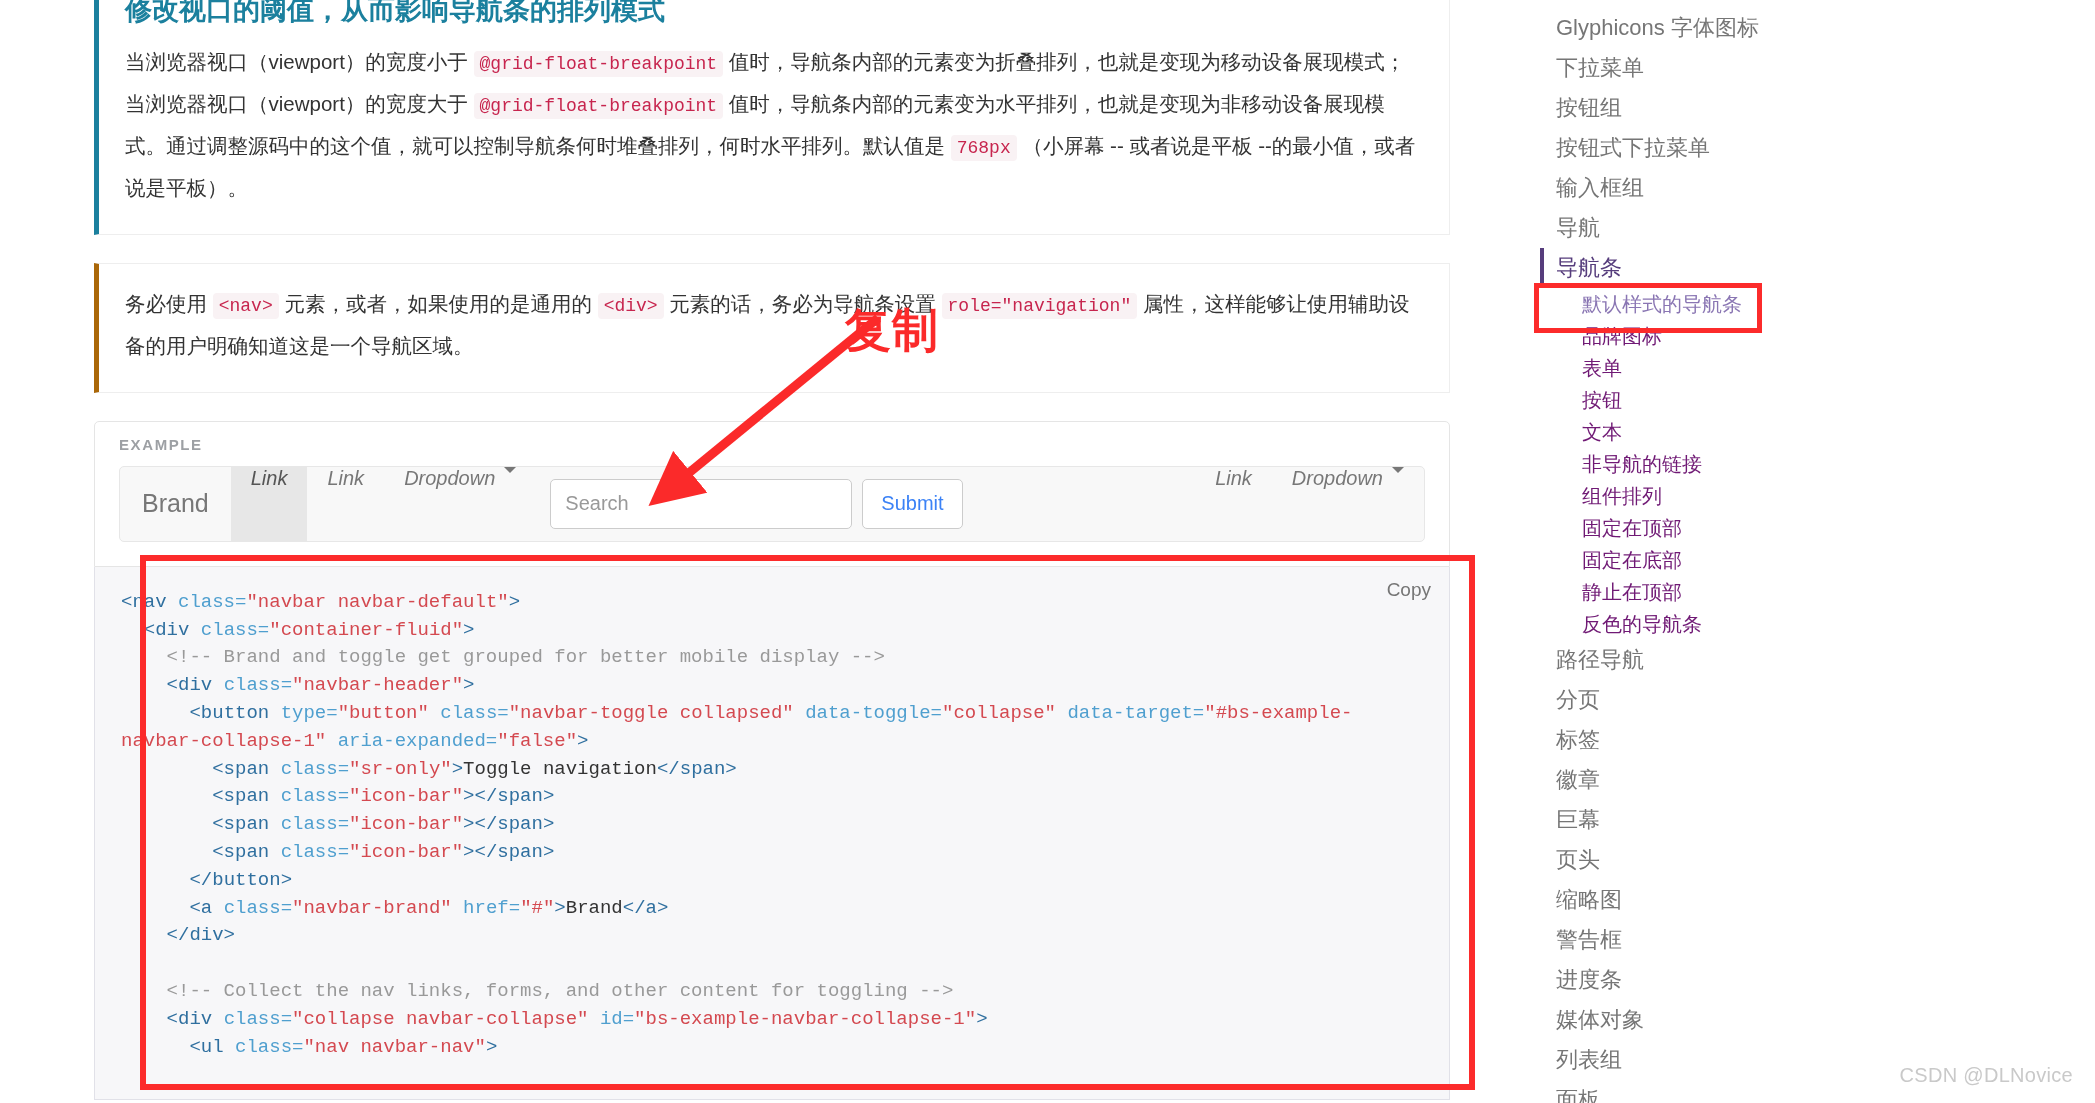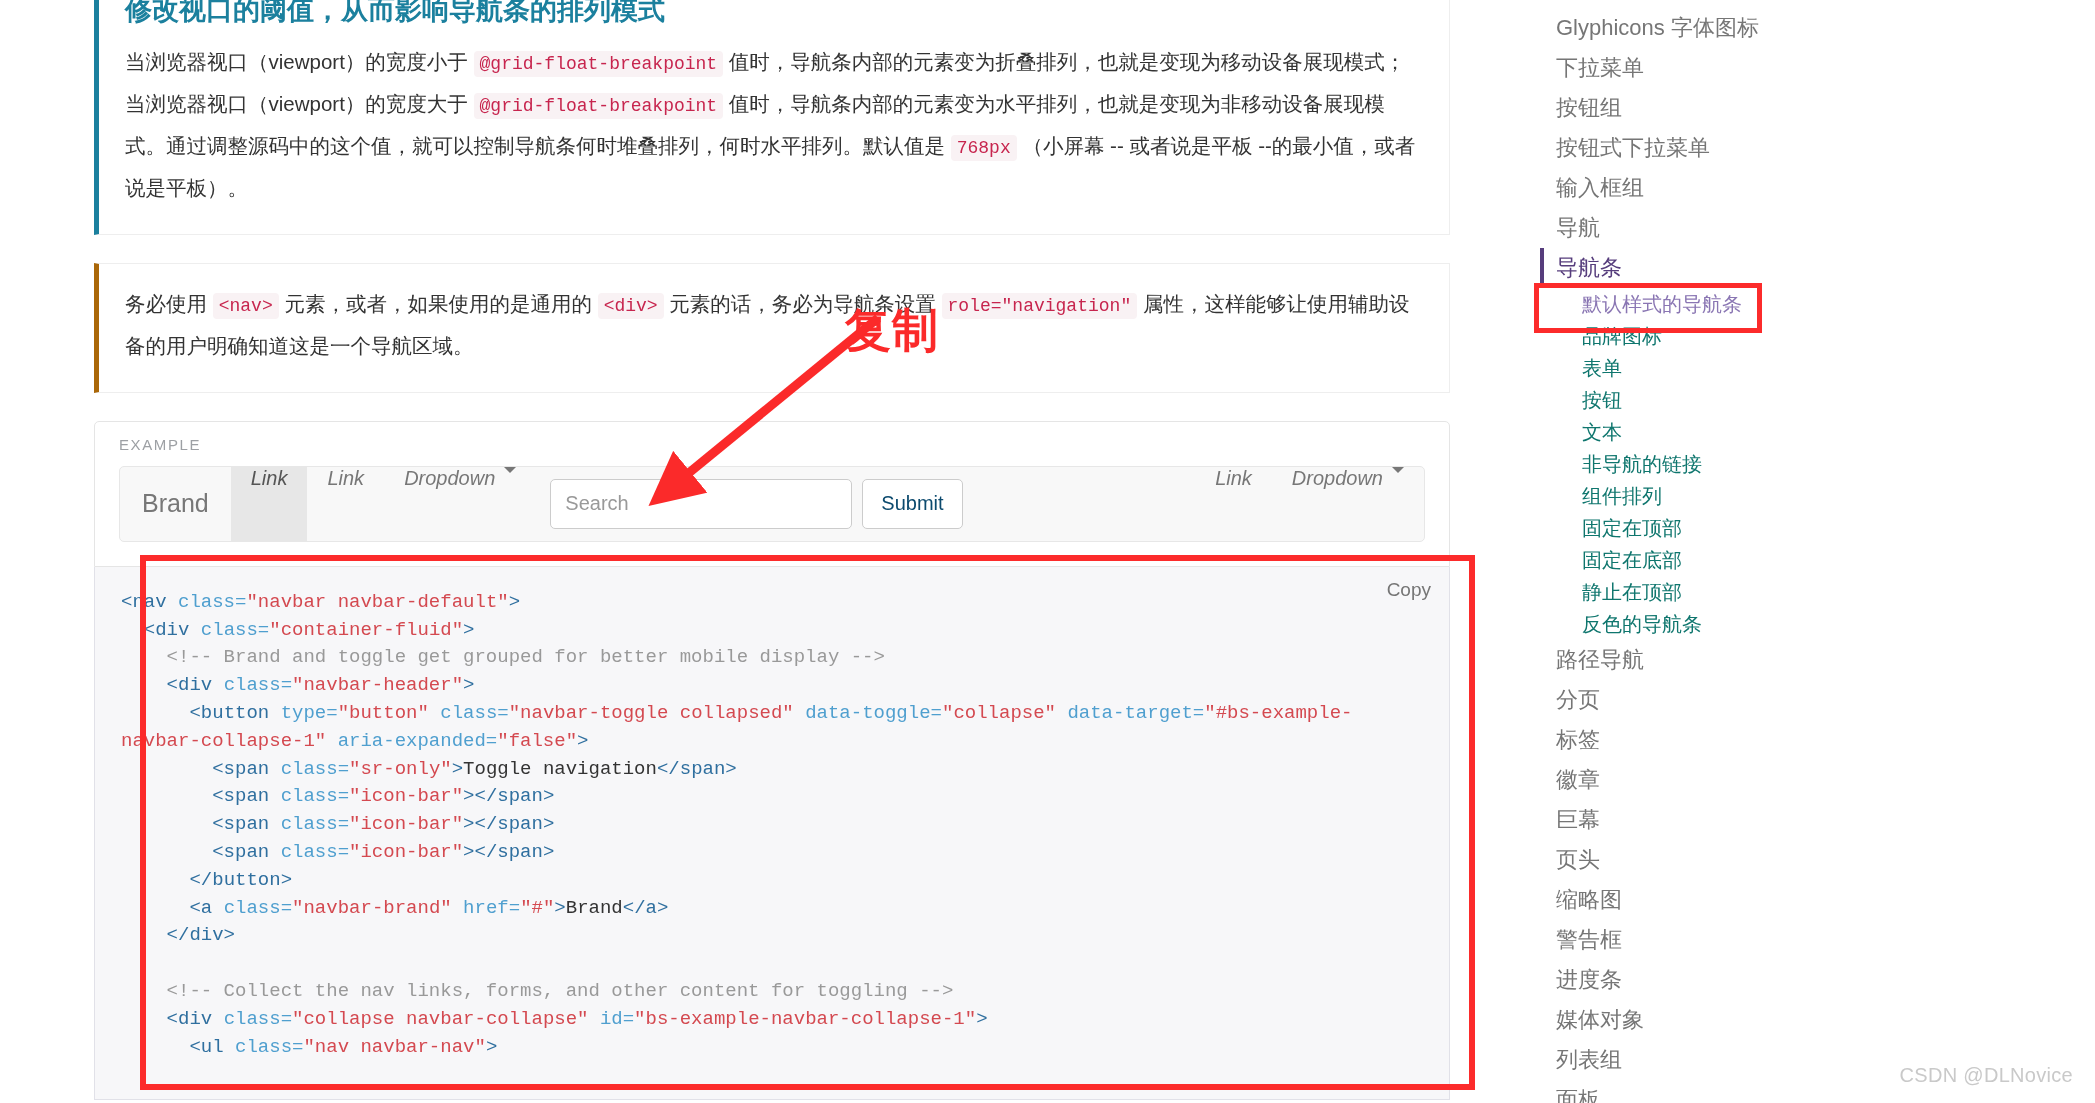--- a/index.html
+++ b/index.html
@@ -70,21 +70,21 @@
     margin-top: 22px;
     border: 1px solid #e5e5e5;
     border-radius: 5px 5px 0 0;
     padding: 44px 24px 24px 24px;
     background: #fff;
   }
   .bs-example-label {
     position: absolute;
     top: 14px; left: 24px;
     font-size: 15px;
-    font-weight: normal;
+    font-weight: bold;
     letter-spacing: 1.6px;
     color: #9da0a4;
     text-transform: uppercase;
     text-align: center;
   }
   .navbar-demo {
     background: #f8f8f8;
     border: 1px solid #e7e7e7;
     border-radius: 5px;
     height: 76px;
@@ -129,21 +129,21 @@
     font-size: 20px;
     color: #c2410c;
     font-family: "Liberation Sans", sans-serif;
     outline: none;
   }
   .nb-search::placeholder { color: #999; }
   .nb-submit {
     height: 50px;
     padding: 0 18px;
     font-size: 20px;
-    color: #0c4a6e;
+    color: #3b82f6;
     background: #fff;
     border: 1px solid #ccc;
     border-radius: 5px;
     font-family: "Liberation Sans", sans-serif;
     cursor: pointer;
   }
   .nb-right { margin-left: auto; display: flex; align-items: stretch; }
 
   
   .highlight-wrap {
@@ -215,21 +215,21 @@
   .side-item.active {
     color: #563d7c;
     font-weight: normal;
     border-left: 4px solid #563d7c;
     padding-left: 12px;
   }
   .side-sub {
     display: block;
     font-size: 20px;
     line-height: 1;
-    color: #0f766e;
+    color: #701a75;
     padding: 6px 0 6px 42px;
     white-space: nowrap;
   }
   .side-sub.highlight { color: #8a76b3; }
 
   
   #watermark {
     position: absolute;
     right: 22px; bottom: 16px;
     font-size: 20px;

